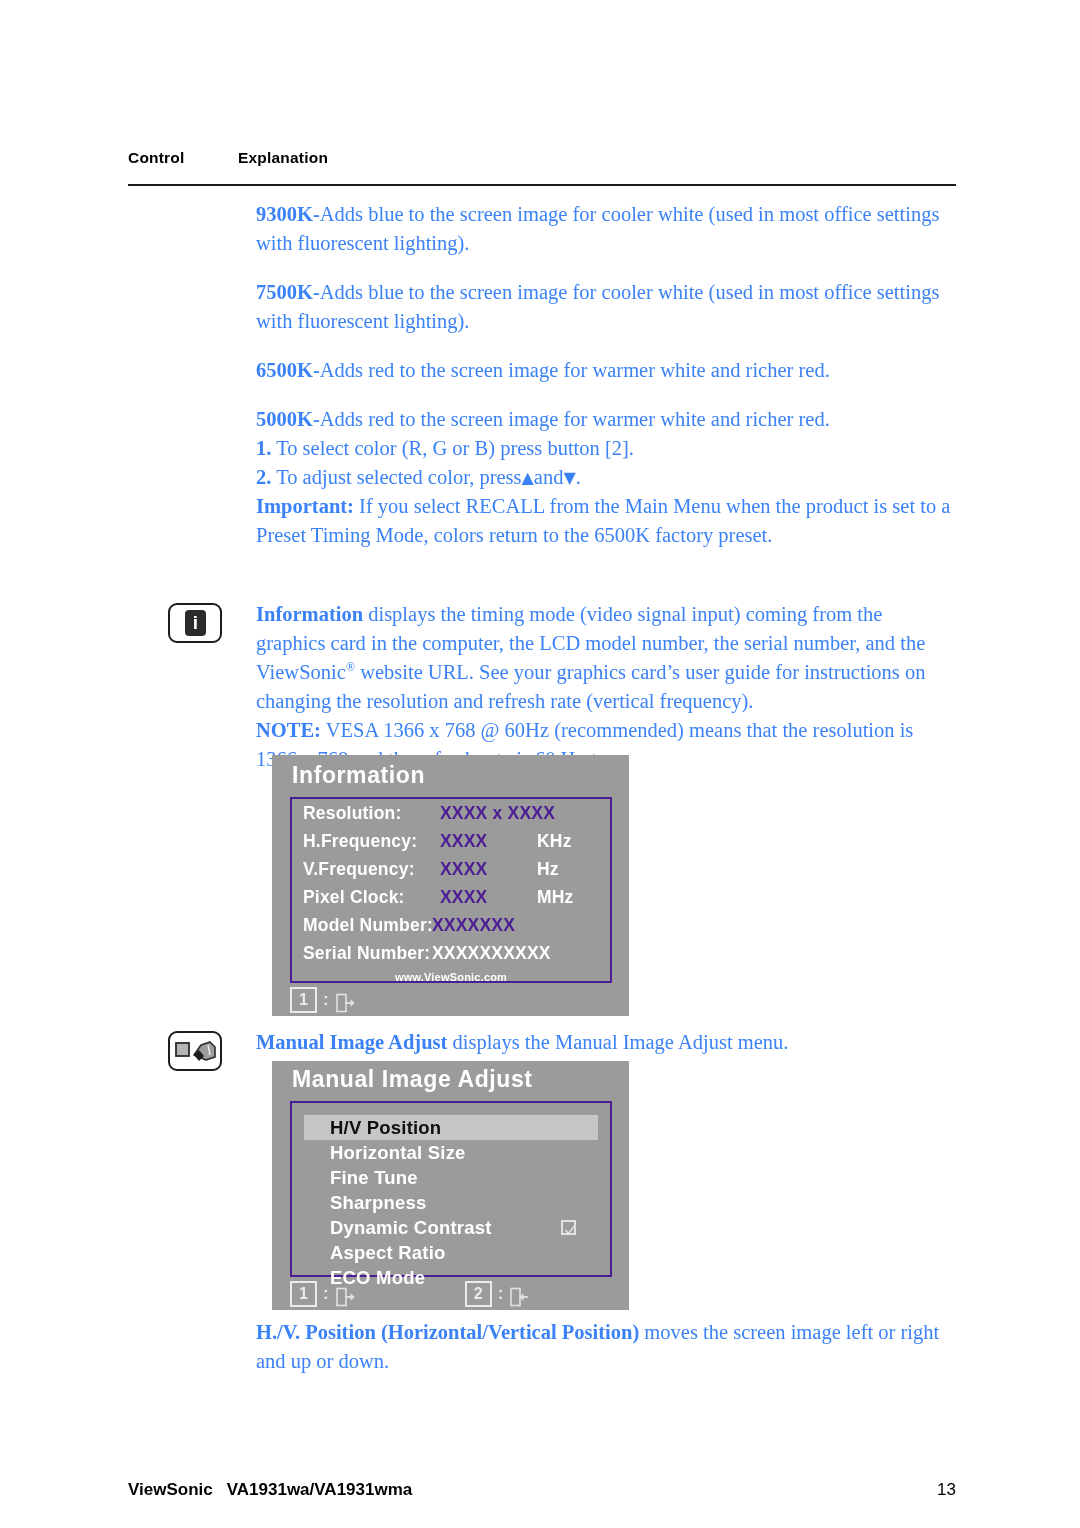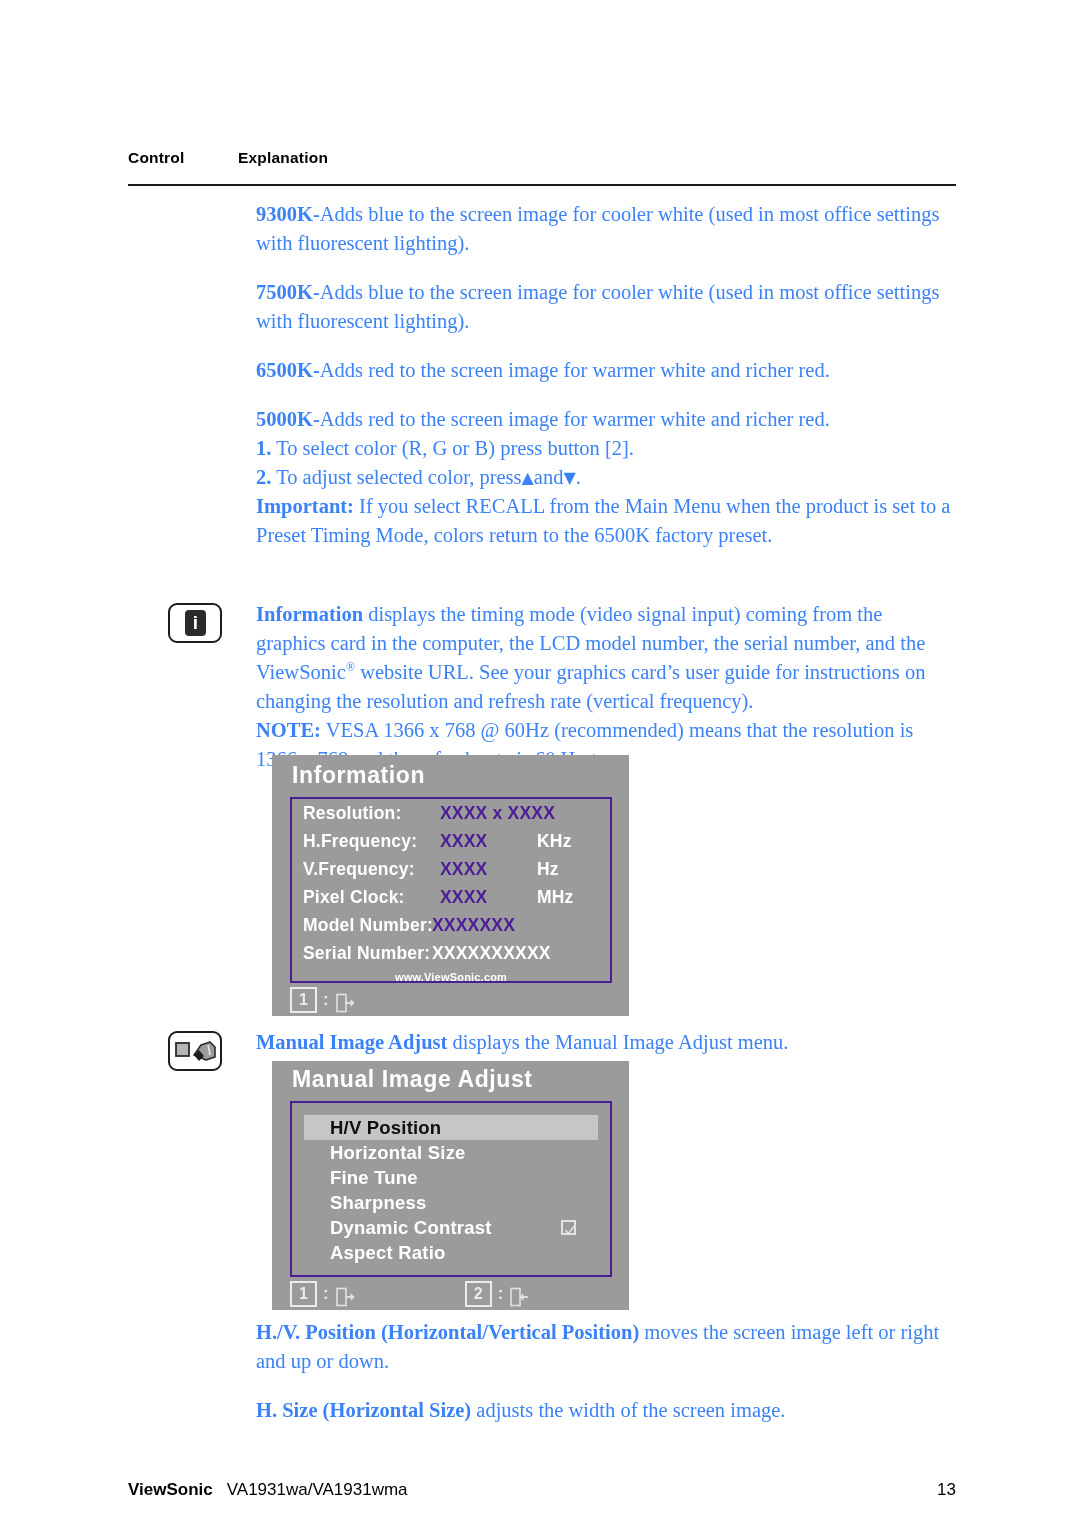--- a/index.html
+++ b/index.html
@@ -327,21 +327,21 @@
     font-family: "Liberation Sans", "DejaVu Sans", sans-serif;
     font-size: 17px;
     display: flex;
     align-items: baseline;
   }
   .page-footer .brand {
     font-weight: bold;
     margin-right: 14px;
   }
   .page-footer .model {
-    font-weight: normal;
+    font-weight: bold;
   }
   .page-footer .pageno {
     margin-left: auto;
     font-weight: normal;
   }
 </style>
 </head>
 <body>
 
 <div class="page">
@@ -457,20 +457,23 @@
         <div class="menu-row">
           <span class="mlabel">Dynamic Contrast</span>
           <span class="checkbox">
             <svg width="17" height="17" viewBox="0 0 17 17">
               <path d="M3.5 9 L6.5 12.5 L13.5 3.5" fill="none" stroke="#e2e2e2" stroke-width="1.5"></path>
             </svg>
           </span>
         </div>
         <div class="menu-row">
           <span class="mlabel">Aspect Ratio</span>
+        </div>
+        <div class="menu-row">
+          <span class="mlabel">ECO Mode</span>
         </div>
       </div>
     <div class="osd-footer">
       <span class="foot-item">
         <span class="keybox">1</span>
         <span class="keysep">:</span>
         <span class="door-icon">
           <svg width="22" height="22" viewBox="0 0 22 22">
             <rect x="2" y="2.5" width="9" height="17" fill="none" stroke="#e2e2e2" stroke-width="1.6"></rect>
             <path d="M10 11 H19" stroke="#e2e2e2" stroke-width="1.8" fill="none"></path>
@@ -487,21 +490,20 @@
             <path d="M19 11 H11" stroke="#e2e2e2" stroke-width="1.8" fill="none"></path>
             <path d="M14.5 7.2 L10.4 11 L14.5 14.8 Z" fill="#e2e2e2"></path>
           </svg>
         </span>
       </span>
     </div>
   </div>
 
   <div class="body-col" style="top:1290px;">
     <p class="para"><b>H./V. Position (Horizontal/Vertical Position)</b> <span>moves the screen image left or right and up or down.</span></p>
-    <p class="para"><b>H. Size (Horizontal Size)</b> <span>adjusts the width of the screen image.</span></p>
   </div>
 
   <div class="page-footer">
     <span class="brand">ViewSonic</span>
     <span class="model">VA1931wa/VA1931wma</span>
     <span class="pageno">13</span>
   </div>
 
 </div>
 

